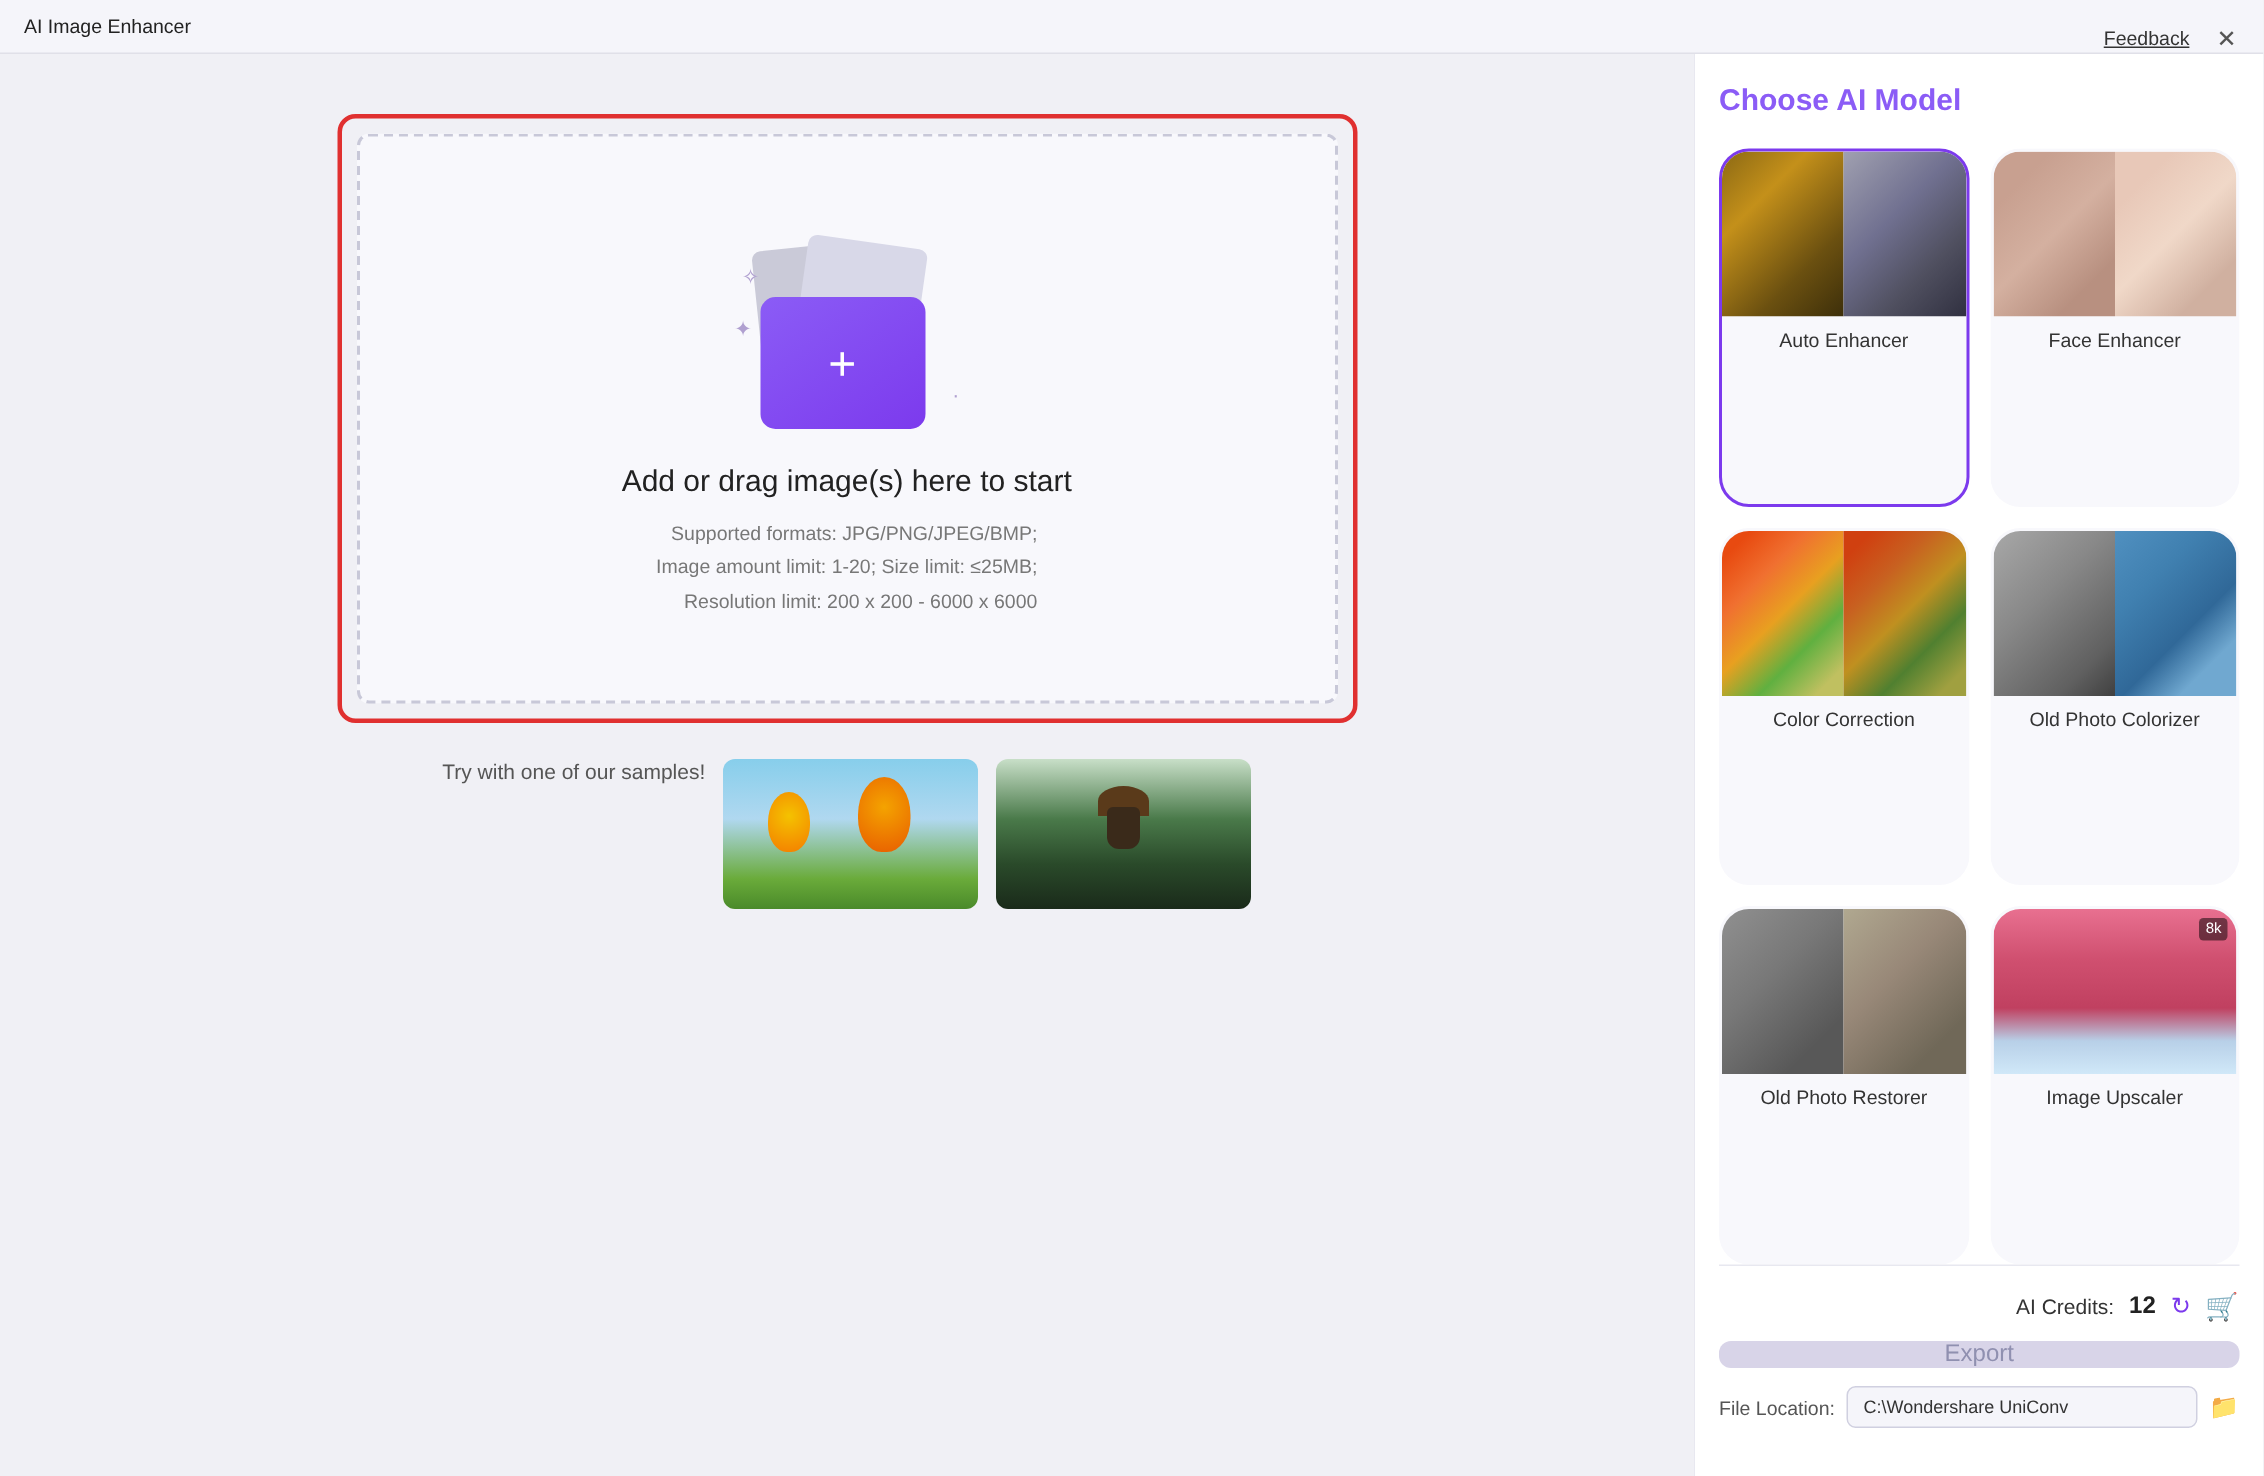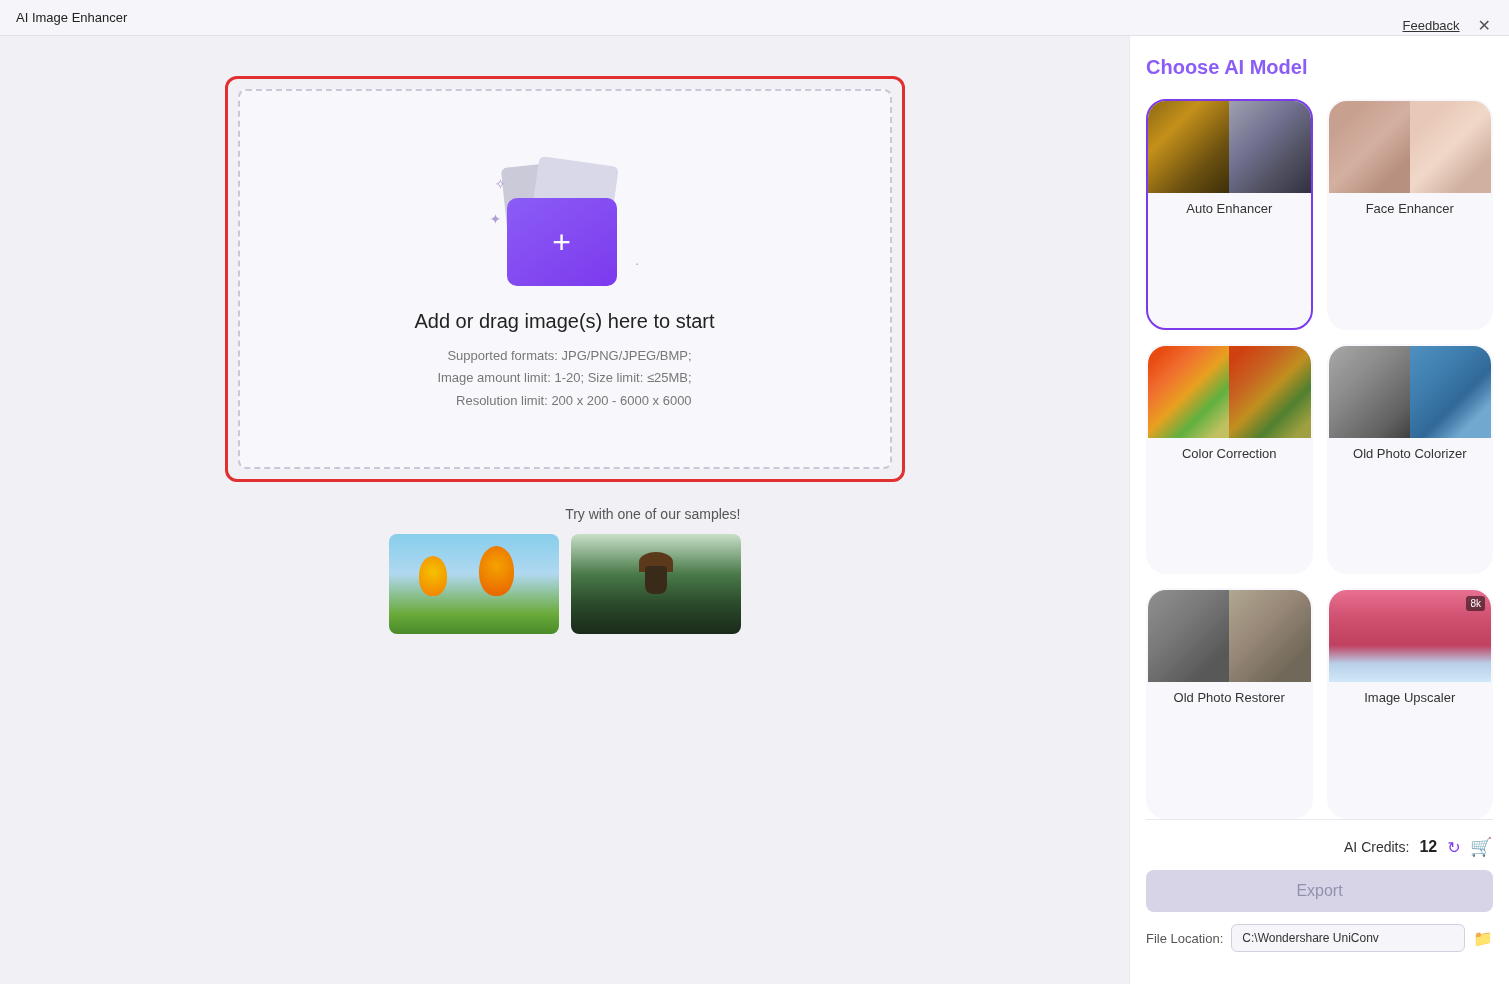--- a/index.html
+++ b/index.html
@@ -151,22 +151,22 @@
       font-size: 13px;
       color: #777;
       text-align: right;
       line-height: 1.7;
     }
 
     
     .samples-section {
       margin-top: 24px;
       display: flex;
-      flex-direction: column;
-      align-items: flex-end;
+      flex-direction: row;
+      align-items: flex-start;
       gap: 12px;
     }
     .samples-label {
       font-size: 14px;
       color: #555;
     }
     .samples-row {
       display: flex;
       gap: 12px;
     }
@@ -255,21 +255,21 @@
       cursor: pointer;
       background: #f8f8fc;
       display: flex;
       flex-direction: column;
     }
     .model-card.selected {
       border-color: #7c3aed;
     }
     .model-card-img {
       width: 100%;
-      height: 92px;
+      height: 110px;
       overflow: hidden;
       position: relative;
     }
     .model-card-label {
       font-size: 13px;
       color: #333;
       text-align: center;
       padding: 8px 4px;
     }
 
@@ -403,21 +403,21 @@
       color: #7c3aed;
       cursor: pointer;
     }
     .cart-icon {
       font-size: 18px;
       color: #7c3aed;
       cursor: pointer;
     }
     .export-btn {
       width: 100%;
-      padding: 12px;
+      padding: 0;
       background: #d8d4e8;
       color: #9090b0;
       border: none;
       border-radius: 8px;
       font-size: 16px;
       cursor: not-allowed;
       margin-bottom: 12px;
     }
     .file-location-row {
       display: flex;

